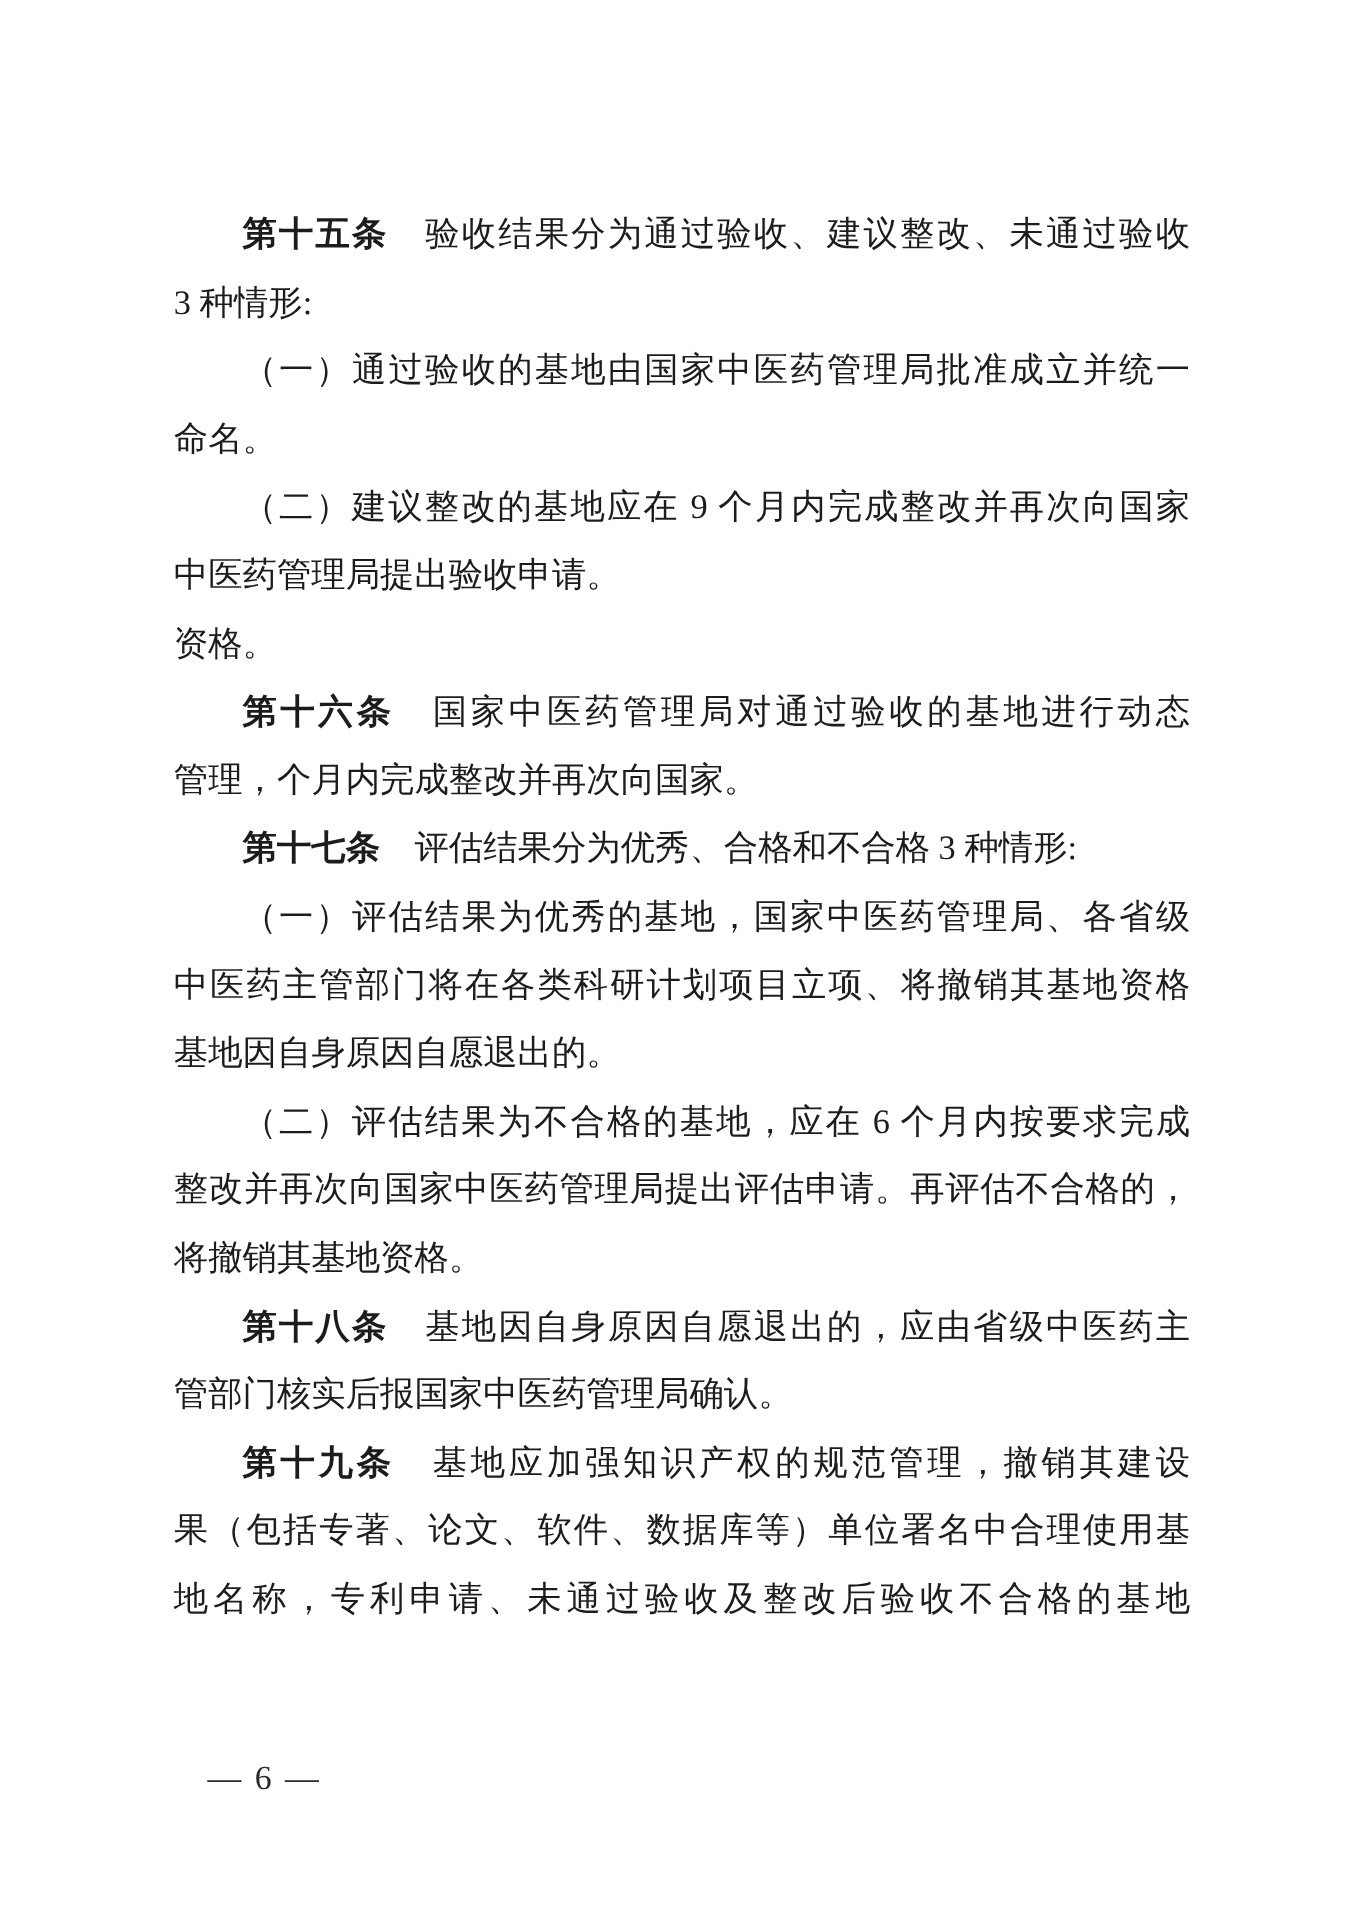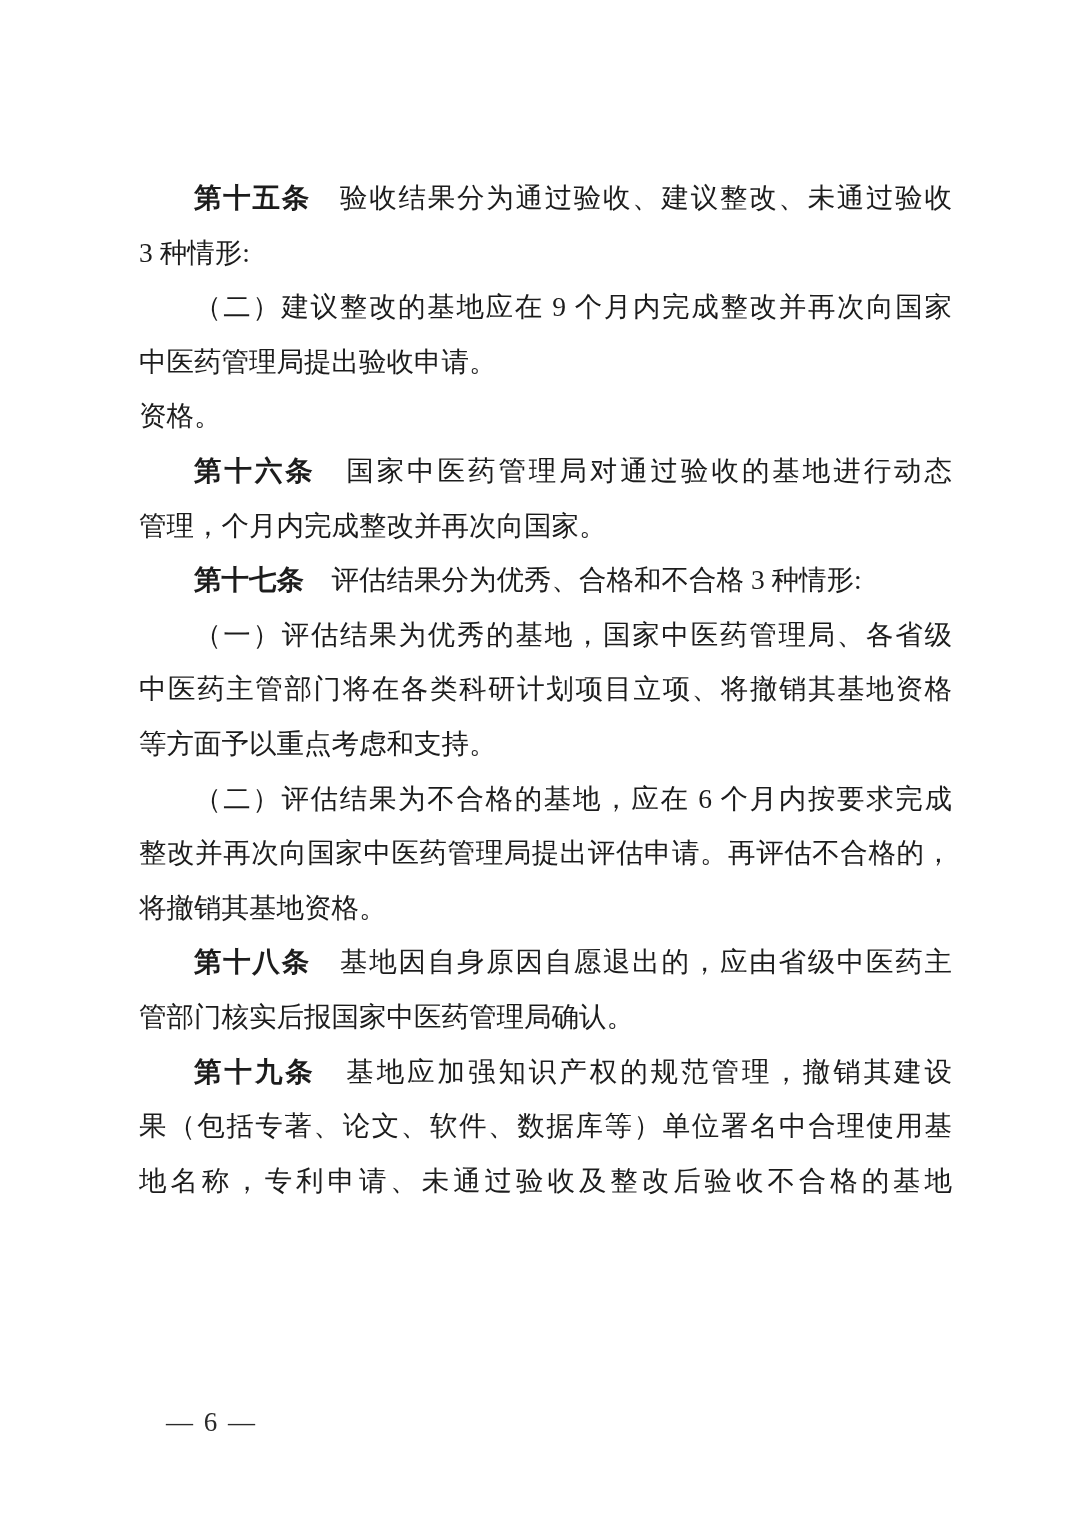--- a/index.html
+++ b/index.html
@@ -12,21 +12,21 @@
     width: 1080px;
     height: 1527px;
     background: #ffffff;
     color: #1c1c1c;
     font-family: "Liberation Serif", "DejaVu Serif", serif;
     overflow: hidden;
   }
   .doc {
     position: absolute;
     left: 139px;
-    top: 171px;
+    top: 160px;
     width: 813px;
     font-size: 27.5px;
     line-height: 54.6px;
   }
   .para { margin: 0; padding: 0; }
   .line {
     height: 54.6px;
     text-align: left;
     overflow: visible;
   }
@@ -53,37 +53,41 @@
 </head>
 <body>
 
 <div class="page">
   <div class="doc">
       <div class="para">
         <div class="line fill indent"><span class="run-bold">第十五条</span><span>　验收结果分为通过验收、建议整改、未通过验收</span></div>
         <div class="line"><span>3 种情形:</span></div>
       </div>
       <div class="para">
+        <div class="line fill indent"><span>（一）通过验收的基地由国家中医药管理局批准成立并统一</span></div>
+        <div class="line"><span>命名。</span></div>
+      </div>
+      <div class="para">
         <div class="line fill indent"><span>（二）建议整改的基地应在 9 个月内完成整改并再次向国家</span></div>
         <div class="line"><span>中医药管理局提出验收申请。</span></div>
       </div>
       <div class="para">
         <div class="line"><span>资格。</span></div>
       </div>
       <div class="para">
         <div class="line fill indent"><span class="run-bold">第十六条</span><span>　国家中医药管理局对通过验收的基地进行动态</span></div>
         <div class="line"><span>管理，个月内完成整改并再次向国家。</span></div>
       </div>
       <div class="para">
         <div class="line indent"><span class="run-bold">第十七条</span><span>　评估结果分为优秀、合格和不合格 3 种情形:</span></div>
       </div>
       <div class="para">
         <div class="line fill indent"><span>（一）评估结果为优秀的基地，国家中医药管理局、各省级</span></div>
         <div class="line fill"><span>中医药主管部门将在各类科研计划项目立项、将撤销其基地资格</span></div>
-        <div class="line"><span>等方面予以重点考虑和支持。</span></div>
+        <div class="line"><span>基地因自身原因自愿退出的。</span></div>
       </div>
       <div class="para">
         <div class="line fill indent"><span>（二）评估结果为不合格的基地，应在 6 个月内按要求完成</span></div>
         <div class="line fill"><span>整改并再次向国家中医药管理局提出评估申请。再评估不合格的，</span></div>
         <div class="line"><span>将撤销其基地资格。</span></div>
       </div>
       <div class="para">
         <div class="line fill indent"><span class="run-bold">第十八条</span><span>　基地因自身原因自愿退出的，应由省级中医药主</span></div>
         <div class="line"><span>管部门核实后报国家中医药管理局确认。</span></div>
       </div>

